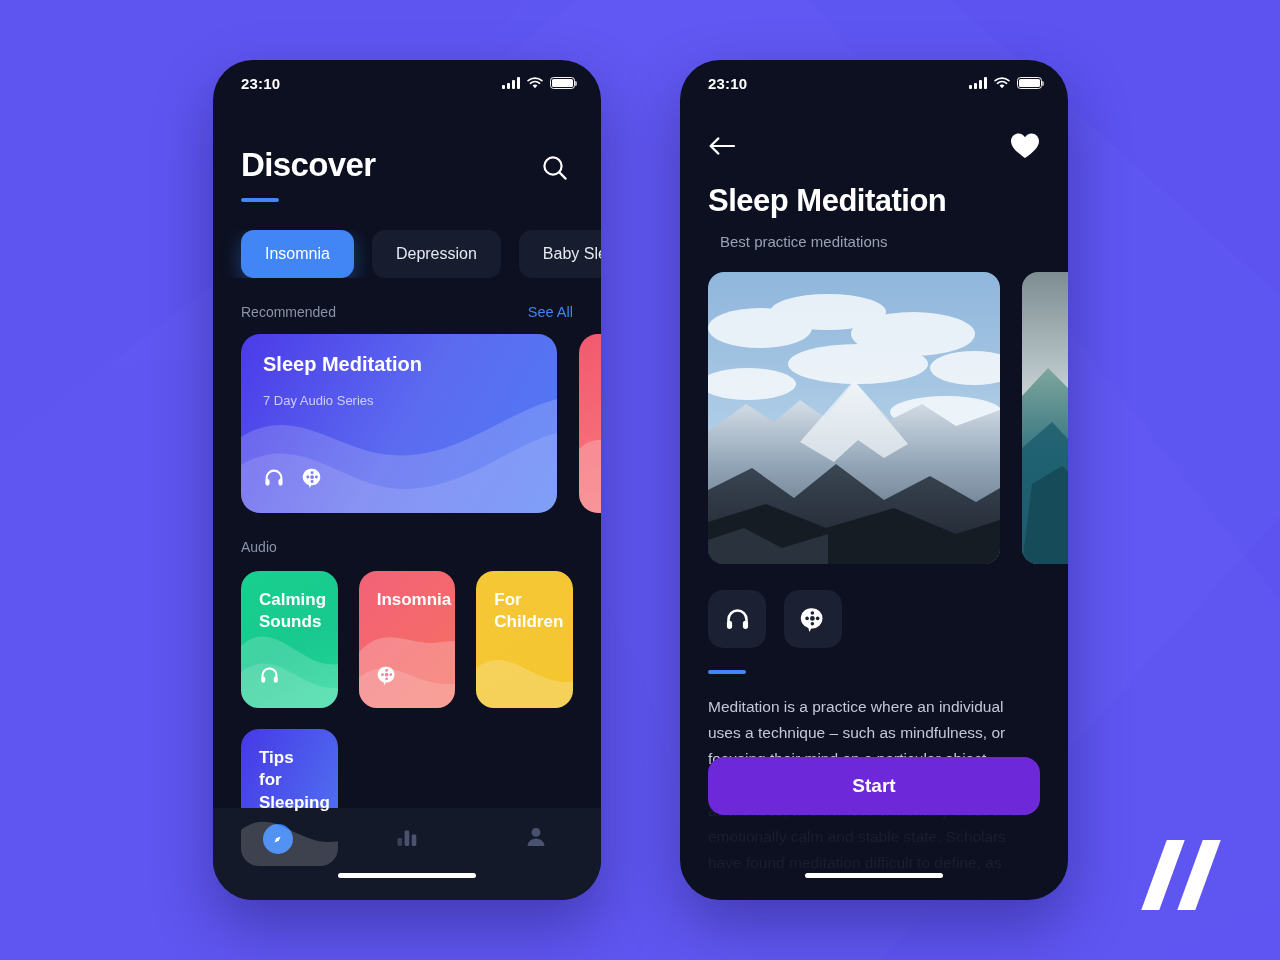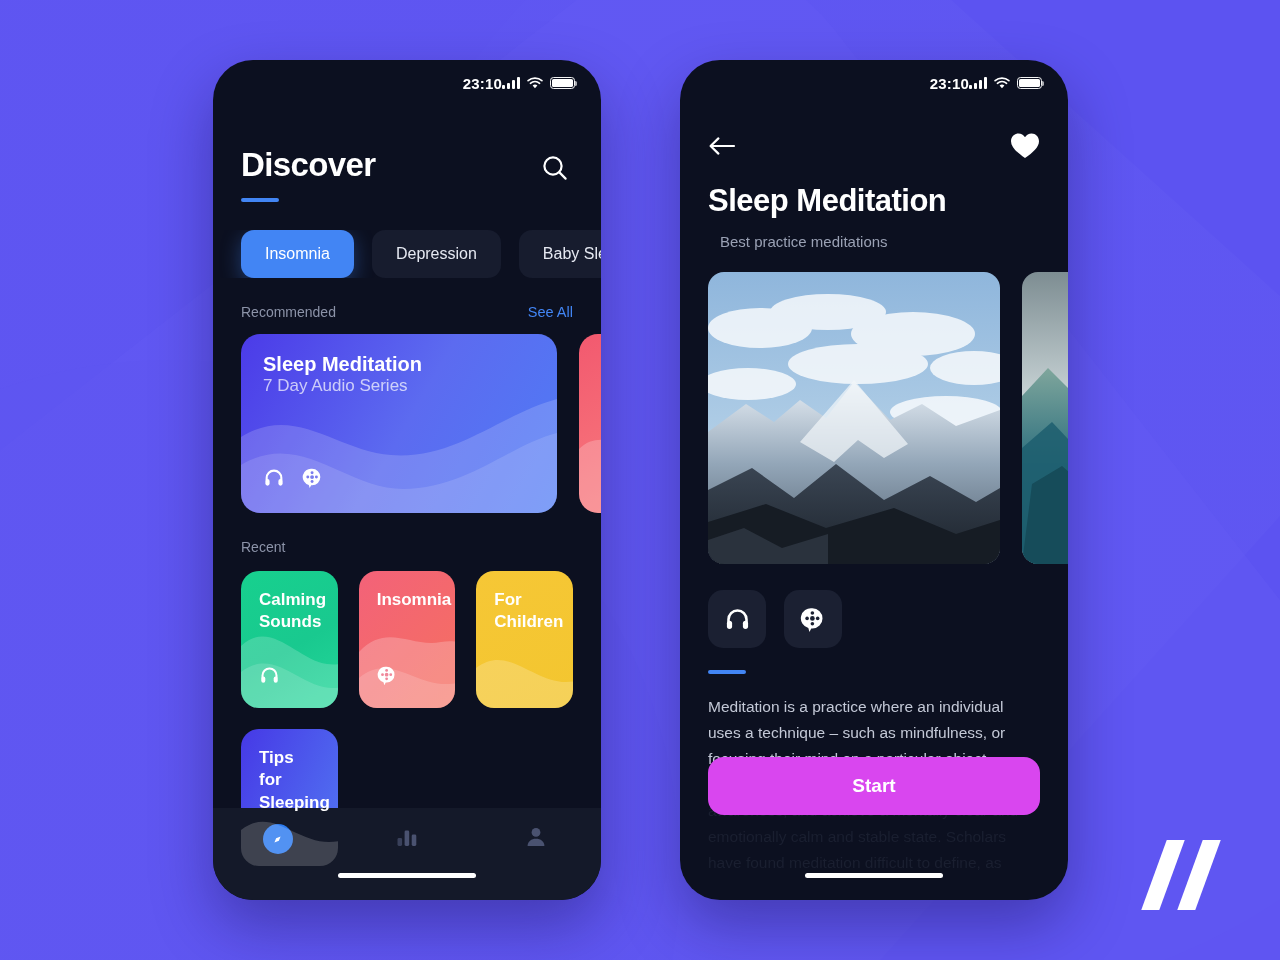--- a/index.html
+++ b/index.html
@@ -64,21 +64,21 @@
     overflow:hidden;
     z-index:20;
     box-shadow:0 26px 60px rgba(20,12,80,.38);
   }
   #phone-left  { left:213px; top:60px; }
   #phone-right { left:680px; top:60px; }
 
   
   .statusbar {
     height:46px; display:flex; align-items:center;
-    justify-content:flex-end;
+    justify-content:space-between;
     padding:0 26px 0 28px;
     color:#fff;
   }
   .status-time { font-size:15px; font-weight:700; letter-spacing:.2px; }
   .status-icons { display:flex; align-items:flex-end; gap:7px; }
   .sig { display:flex; align-items:flex-end; gap:2px; height:12px; }
   .sig i { display:block; width:3px; background:#fff; border-radius:1px; }
   .sig i:nth-child(1){height:4px}
   .sig i:nth-child(2){height:6.5px}
   .sig i:nth-child(3){height:9px}
@@ -140,21 +140,21 @@
   }
   .rec-card {
     flex:0 0 auto;
     width:316px; height:179px;
     border-radius:19px; position:relative; overflow:hidden;
     padding:19px 22px; cursor:pointer;
   }
   .rec-card.c1 { background:linear-gradient(120deg,#4B3BE8 0%,#5C6BF0 52%,#4F7BF5 100%); }
   .rec-card.c2 { width:92px; background:linear-gradient(150deg,#F2596F 0%,#F97F7F 100%); }
   .rec-name { font-size:20px; font-weight:700; color:#fff; position:relative; z-index:3; }
-  .rec-sub  { font-size:17px; color:rgba(255,255,255,.70); margin-top:0; position:relative; z-index:3; }
+  .rec-sub  { font-size:13px; color:rgba(255,255,255,.70); margin-top:17px; position:relative; z-index:3; }
   .rec-icons { position:absolute; left:22px; bottom:24px; display:flex; gap:17px; z-index:3; }
   .wave { position:absolute; left:0; right:0; bottom:0; z-index:1; }
 
   .grid {
     margin-top:16px; padding:0 28px;
     display:grid; grid-template-columns:1fr 1fr 1fr; gap:21px;
   }
   .tile {
     height:137px; border-radius:18px; position:relative; overflow:hidden;
     padding:18px 18px; cursor:pointer;
@@ -217,21 +217,21 @@
     background:#4285F4; border-radius:2px;
   }
   .body-copy {
     margin-top:20px; padding:0 28px;
     font-size:15.5px; line-height:26px; color:#C3C8D6;
   }
   .body-copy .faded { color:#1A1F30; }
   .start-btn {
     position:absolute; left:28px; right:28px; bottom:85px;
     height:58px; border-radius:16px;
-    background:#d946ef; color:#fff;
+    background:#6d28d9; color:#fff;
     font-size:19px; font-weight:700;
     display:flex; align-items:center; justify-content:center;
     cursor:pointer; border:none;
     font-family:"Liberation Sans", sans-serif;
   }
 </style>
 </head>
 <body>
 
 <div class="bg">
@@ -319,21 +319,21 @@
       </div>
     </div>
     <div class="rec-card c2">
       <svg class="wave" width="92" height="110" viewBox="0 0 92 110" preserveAspectRatio="none">
         <path d="M0 46 C24 22 54 54 92 40 L92 110 L0 110Z" fill="rgba(255,255,255,.22)"></path>
       </svg>
     </div>
   </div>
 
   <div class="section-row">
-    <div class="section-title">Recent</div>
+    <div class="section-title">Audio</div>
   </div>
 
   <div class="grid">
 
     <div class="tile t-green">
       <svg class="wave" width="160" height="96" viewBox="0 0 160 96" preserveAspectRatio="none">
         <path d="M0 34 C30 6 56 48 86 52 C118 56 140 28 160 18 L160 96 L0 96Z" fill="rgba(255,255,255,.18)"></path>
         <path d="M0 60 C34 34 58 76 92 76 C126 76 144 50 160 44 L160 96 L0 96Z" fill="rgba(255,255,255,.14)"></path>
       </svg>
       <div class="tile-name">Calming Sounds</div>

